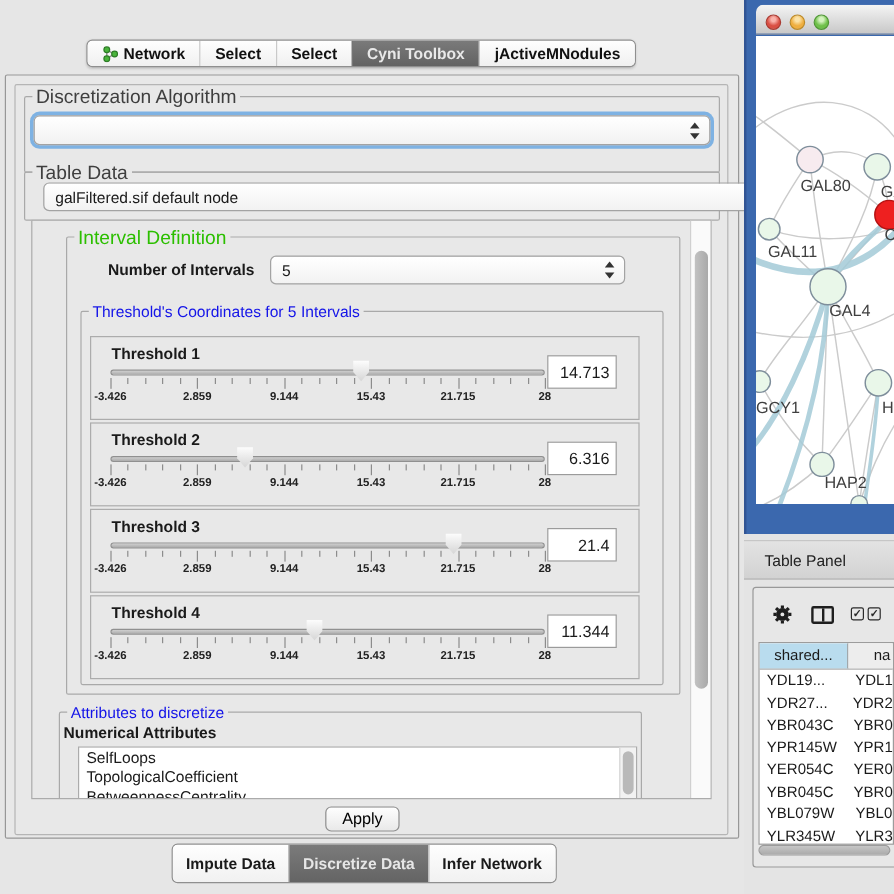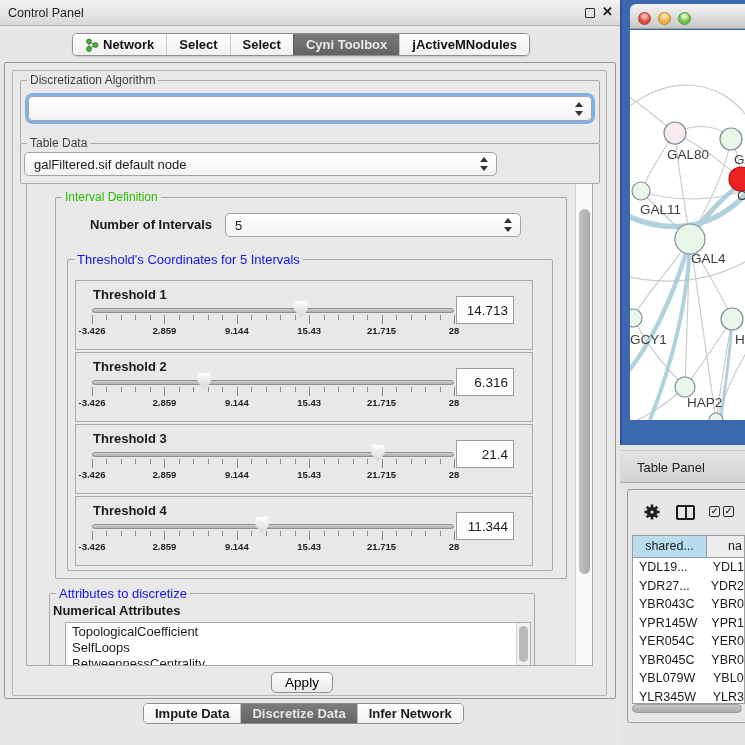--- a/index.html
+++ b/index.html
@@ -18,21 +18,21 @@
   #top-tabs { left:72px; top:33px; height:23px; display:flex; border:1px solid #8F8F8F; border-radius:5px; overflow:hidden; background:#FDFDFD; box-shadow:0 1px 2px rgba(0,0,0,.15); }
   .ttab { display:flex; align-items:center; justify-content:center; gap:4px; padding:0 12px; font-size:13px; font-weight:bold; background:linear-gradient(#FEFEFE,#F0F0F0); border-left:1px solid #C9C9C9; color:#111; white-space:nowrap; }
   .ttab:first-child { border-left:none; }
   .ttab.selected { background:linear-gradient(#7A7A7A,#636363); color:#E9E9E9; border-left:1px solid #5A5A5A; }
 
   
   #main-panel { left:4px; top:62px; width:612px; height:637px; border:1px solid #979797; border-radius:2px; background:#E8E8E8; }
   #inner-panel { left:12px; top:70px; width:595px; height:626px; border:1px solid #B5B5B5; border-radius:2px; background:#E8E8E8; }
 
   .group { position:absolute; border:1px solid #A9A9A9; border-radius:2px; }
-  .group > .gtitle { position:absolute; top:-8px; left:6px; background:#E8E8E8; padding:0 3px; font-size:12px; }
+  .group > .gtitle { position:absolute; top:-8px; left:6px; background:#E8E8E8; padding:0 3px; font-size:16px; }
   .gtitle.green { color:#2CBF00; }
   .gtitle.blue  { color:#1414E8; font-size:13px; }
   .gtitle.dark  { color:#3F3F3F; }
 
   .combo { position:absolute; background:linear-gradient(#FFFFFF,#F2F2F2); border:1px solid #A3A3A3; border-radius:5px; font-size:13px; display:flex; align-items:center; padding-left:9px; }
   .stepper { position:absolute; right:6px; top:50%; transform:translateY(-50%); width:11px; height:14px; }
   .stepper:before, .stepper:after { content:""; position:absolute; left:1px; border-left:4.5px solid transparent; border-right:4.5px solid transparent; }
   .stepper:before { top:0; border-bottom:5px solid #333; }
   .stepper:after  { bottom:0; border-top:5px solid #333; }
   .focus-ring { box-shadow:0 0 0 3px #7EB2E3; }
@@ -66,21 +66,21 @@
 
   
   #attr-list { position:absolute; background:#FFFFFF; border:1px solid #ABABAB; font-size:13px; overflow:hidden; }
   #attr-list .item { padding:1px 0 1px 6px; height:16px; }
   #attr-vscroll { position:absolute; width:14px; background:#F2F2F2; border-left:1px solid #D5D5D5; }
   #attr-vscroll .thumb { position:absolute; left:2px; top:3px; width:9px; height:36px; background:#B9B9B9; border-radius:5px; }
 
   .push-btn { position:absolute; background:linear-gradient(#FEFEFE,#E9E9E9); border:1px solid #8F8F8F; border-radius:5px; font-size:13.5px; text-align:center; }
 
   
-  #bottom-tabs { left:143px; top:703px; height:21px; display:flex; border:1px solid #8F8F8F; border-radius:5px; overflow:hidden; background:#FDFDFD; }
+  #bottom-tabs { left:143px; top:703px; height:33px; display:flex; border:1px solid #8F8F8F; border-radius:5px; overflow:hidden; background:#FDFDFD; }
   .btab { display:flex; align-items:center; padding:0 11px; font-size:13px; font-weight:bold; background:linear-gradient(#FEFEFE,#F1F1F1); border-left:1px solid #BEBEBE; }
   .btab:first-child { border-left:none; }
   .btab.selected { background:linear-gradient(#7B7B7B,#646464); color:#E6E6E6; }
 
   
   #net-frame { left:620px; top:0; width:125px; height:445px; background:#3B68AE; border-left:2px solid #315494; }
   #net-titlebar { left:630px; top:4px; width:115px; height:25px; background:linear-gradient(#F4F4F4,#C8C8C8); border-top-left-radius:6px; border-bottom:1px solid #9E9E9E; }
   .tl { position:absolute; top:7.5px; width:13px; height:13px; border-radius:50%; }
   #net-canvas { left:630px; top:30px; width:115px; height:390px; background:#FFFFFF; overflow:hidden; }
 
@@ -100,25 +100,20 @@
   #mini-table .row { display:flex; height:18.5px; }
   #mini-table .c1 { width:74px; padding:2px 0 0 6px; }
   #mini-table .c2 { flex:1; padding:2px 0 0 6px; }
   #hscroll-thumb { left:632px; top:704px; width:110px; height:9px; background:linear-gradient(#C6C6C6,#ABABAB); border-radius:5px; border:1px solid #9B9B9B; }
 </style>
 </head>
 <body>
 
 <div id="left-panel" class="abs">
 
-  <div id="titlebar" class="abs">
-    <span class="title">Control Panel</span>
-    <span class="win-float"></span>
-    <span class="win-close">✕</span>
-  </div>
 
   <div id="top-tabs" class="abs">
     <div class="ttab">
       <svg width="14" height="14" viewBox="0 0 14 14">
         <line x1="4" y1="3.5" x2="10" y2="7" stroke="#8A8A8A" stroke-width="1.2"></line>
         <line x1="4" y1="11" x2="10" y2="7" stroke="#8A8A8A" stroke-width="1.2"></line>
         <line x1="4" y1="3.5" x2="4" y2="11" stroke="#8A8A8A" stroke-width="1.2"></line>
         <circle cx="4" cy="3.5" r="2.4" fill="#49B43B" stroke="#2E7D27"></circle>
         <circle cx="4" cy="11" r="2.4" fill="#49B43B" stroke="#2E7D27"></circle>
         <circle cx="10.5" cy="7" r="2.4" fill="#49B43B" stroke="#2E7D27"></circle>
@@ -146,21 +141,21 @@
     <span class="gtitle dark">Discretization Algorithm</span>
   </div>
   <div class="combo abs focus-ring" style="left:28px; top:96px; width:564px; height:25px;">
     <div class="stepper"></div>
   </div>
 
 
   <div class="group" style="left:20px; top:143px; width:580px; height:41px;">
     <span class="gtitle dark">Table Data</span>
   </div>
-  <div class="combo abs" style="left:24px; top:152px; width:473px; height:24px;">
+  <div class="combo abs" style="left:36px; top:152px; width:643px; height:24px;">
     <span>galFiltered.sif default node</span>
     <div class="stepper"></div>
   </div>
 
   <div id="viewport" class="abs">
 
     <div class="group" style="left:28px; top:13px; width:512px; height:382px;">
       <span class="gtitle green">Interval Definition</span>
     </div>
     <span class="abs" style="left:63px; top:33px; font-size:13px; font-weight:bold;">Number of Intervals</span>
@@ -351,22 +346,22 @@
           </div>
       </div>
       <div class="thr-value">11.344</div>
     </div>
 
     <div class="group" style="left:22px; top:409px; width:486px; height:90px;">
       <span class="gtitle blue">Attributes to discretize</span>
     </div>
     <span class="abs" style="left:26px; top:419px; font-size:13px; font-weight:bold;">Numerical Attributes</span>
     <div id="attr-list" style="left:38px; top:438px; width:466px; height:60px;">
+      <div class="item">SelfLoops</div>
       <div class="item">TopologicalCoefficient</div>
-      <div class="item">SelfLoops</div>
       <div class="item">BetweennessCentrality</div>
     </div>
     <div id="attr-vscroll" style="left:489px; top:439px; height:58px;">
       <div class="thumb"></div>
     </div>
   </div>
 
   <div id="vscroll" class="abs">
     <div class="thumb"></div>
   </div>

